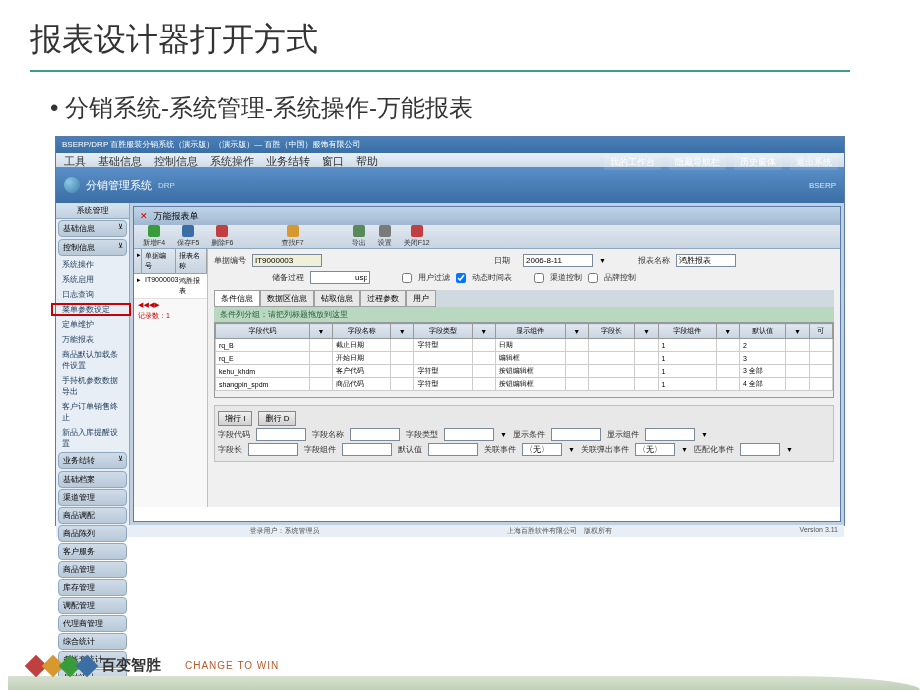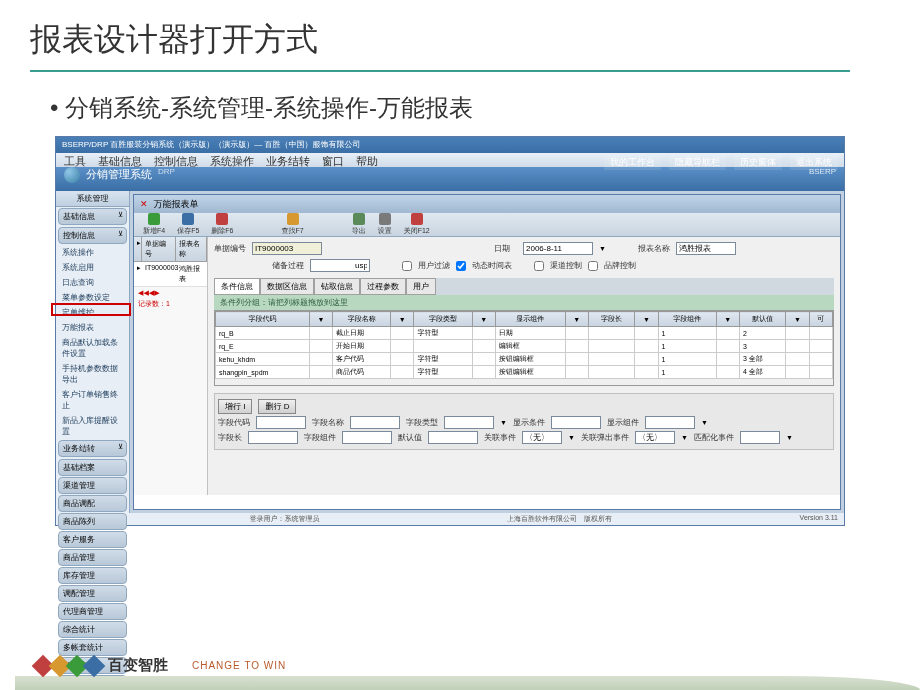--- a/index.html
+++ b/index.html
@@ -6,21 +6,21 @@
     body { font-family: "Microsoft YaHei", SimSun, sans-serif; background: #fff; width: 920px; height: 690px; position: relative; overflow: hidden; }
     .slide-title { font-size: 32px; padding: 18px 30px 8px; color: #333; font-weight: normal; }
     .title-underline { height: 2px; background: #3a9b8f; margin: 0 30px; width: 820px; }
     .breadcrumb { font-size: 24px; padding: 20px 50px 12px 70px; color: #333; }
     .breadcrumb::before { content: "• "; margin-left: -20px; }
     .app-screenshot { margin: 0 55px; border: 1px solid #5a7aa8; width: 790px; height: 390px; background: linear-gradient(to bottom, #3a6ea5, #5a8fc7); position: relative; font-size: 9px; }
     .titlebar { height: 16px; background: linear-gradient(to bottom, #4a7fb8, #3a6ea5); color: #fff; padding: 2px 6px; font-size: 8px; }
     .menubar { height: 14px; background: linear-gradient(to bottom, #e8f0f8, #d0dce8); display: flex; gap: 12px; padding: 1px 8px; font-size: 11px; color: #333; }
     .toolbar-right { position: absolute; top: 18px; right: 6px; display: flex; gap: 8px; font-size: 9px; color: #fff; }
     .toolbar-right span { background: rgba(255,255,255,0.1); padding: 1px 6px; }
-    .app-header { height: 24px; background: linear-gradient(to bottom, #5a8fc7, #3a6ea5); display: flex; align-items: flex-start; padding: 0 8px; color: #fff; font-size: 11px; }
+    .app-header { height: 36px; background: linear-gradient(to bottom, #5a8fc7, #3a6ea5); display: flex; align-items: center; padding: 0 8px; color: #fff; font-size: 11px; }
     .app-header .globe { width: 16px; height: 16px; border-radius: 50%; background: radial-gradient(circle at 30% 30%, #8fc7e8, #3a7fa5); margin-right: 6px; }
     .main-area { display: flex; height: 322px; background: #c0d0e0; }
     .left-sidebar { width: 74px; background: #e8eef5; border-right: 1px solid #8fa8c0; display: flex; flex-direction: column; font-size: 8px; }
     .side-header { background: linear-gradient(to bottom, #d8e4f0, #c0d0e0); padding: 2px 4px; border-bottom: 1px solid #8fa8c0; text-align: center; }
     .side-group { background: linear-gradient(to bottom, #d0dce8, #b8c8d8); padding: 2px 4px; border: 1px solid #8fa8c0; border-radius: 4px; margin: 1px 2px; text-align: left; cursor: pointer; position: relative; }
     .side-group .disclose { position: absolute; right: 3px; top: 2px; font-size: 7px; }
     .side-item { padding: 2px 6px; color: #1a3a5a; cursor: pointer; }
     .highlight-box { position: absolute; border: 2px solid #c00; width: 80px; height: 13px; pointer-events: none; }
     .bottom-spacer { flex: 1; }
     .content-pane { flex: 1; background: #fff; border: 1px solid #5a7aa8; margin: 3px; position: relative; }
@@ -44,21 +44,21 @@
     .tab-bar span { padding: 2px 6px; font-size: 8px; border: 1px solid #a0a0a0; background: #e8e8e8; cursor: pointer; }
     .tab-bar span.active { background: #fff; }
     .info-strip { background: #b8d8c0; padding: 2px 6px; font-size: 8px; color: #2a5a3a; }
     .grid-table { border: 1px solid #999; background: #fff; font-size: 7px; border-collapse: collapse; width: 100%; }
     .grid-table th { background: linear-gradient(to bottom, #e0e8f0, #c8d4e0); padding: 2px 3px; border: 1px solid #999; font-weight: normal; }
     .grid-table td { padding: 1px 3px; border: 1px solid #ccc; background: #fff; }
     .grid-wrap { height: 76px; overflow: hidden; border: 1px solid #999; }
     .bottom-form { margin-top: 3px; padding: 3px; background: #e8e8e8; border: 1px solid #c0c0c0; }
     .status-bar { height: 12px; background: #e8eef5; font-size: 7px; padding: 1px 6px; color: #555; display: flex; justify-content: space-between; }
     .left-bottom-groups { font-size: 8px; }
-    .footer { position: absolute; bottom: 0; left: 15px; right: 0; height: 55px; }
+    .footer { position: absolute; bottom: 0; left: 8px; right: 0; height: 55px; }
     .logo-box { position: absolute; bottom: 15px; left: 20px; display: flex; align-items: center; gap: 4px; }
     .logo-square { width: 16px; height: 16px; transform: rotate(45deg); }
     .logo-text { font-size: 15px; color: #333; font-weight: bold; }
     .logo-slogan { font-size: 10px; color: #b85a2a; letter-spacing: 1px; margin-left: 20px; }
     .curve { position: absolute; bottom: 0; left: 0; right: 0; height: 14px; background: linear-gradient(to bottom, #d8e0d0 0%, #c0d0b8 100%); border-top-right-radius: 200px 20px; }
     .small-btn { background: linear-gradient(to bottom,#f0f0f0,#d0d0d0); border:1px solid #888; padding:1px 6px; font-size:8px; cursor:pointer; }
   </style>
 </head>
 <body>
 

